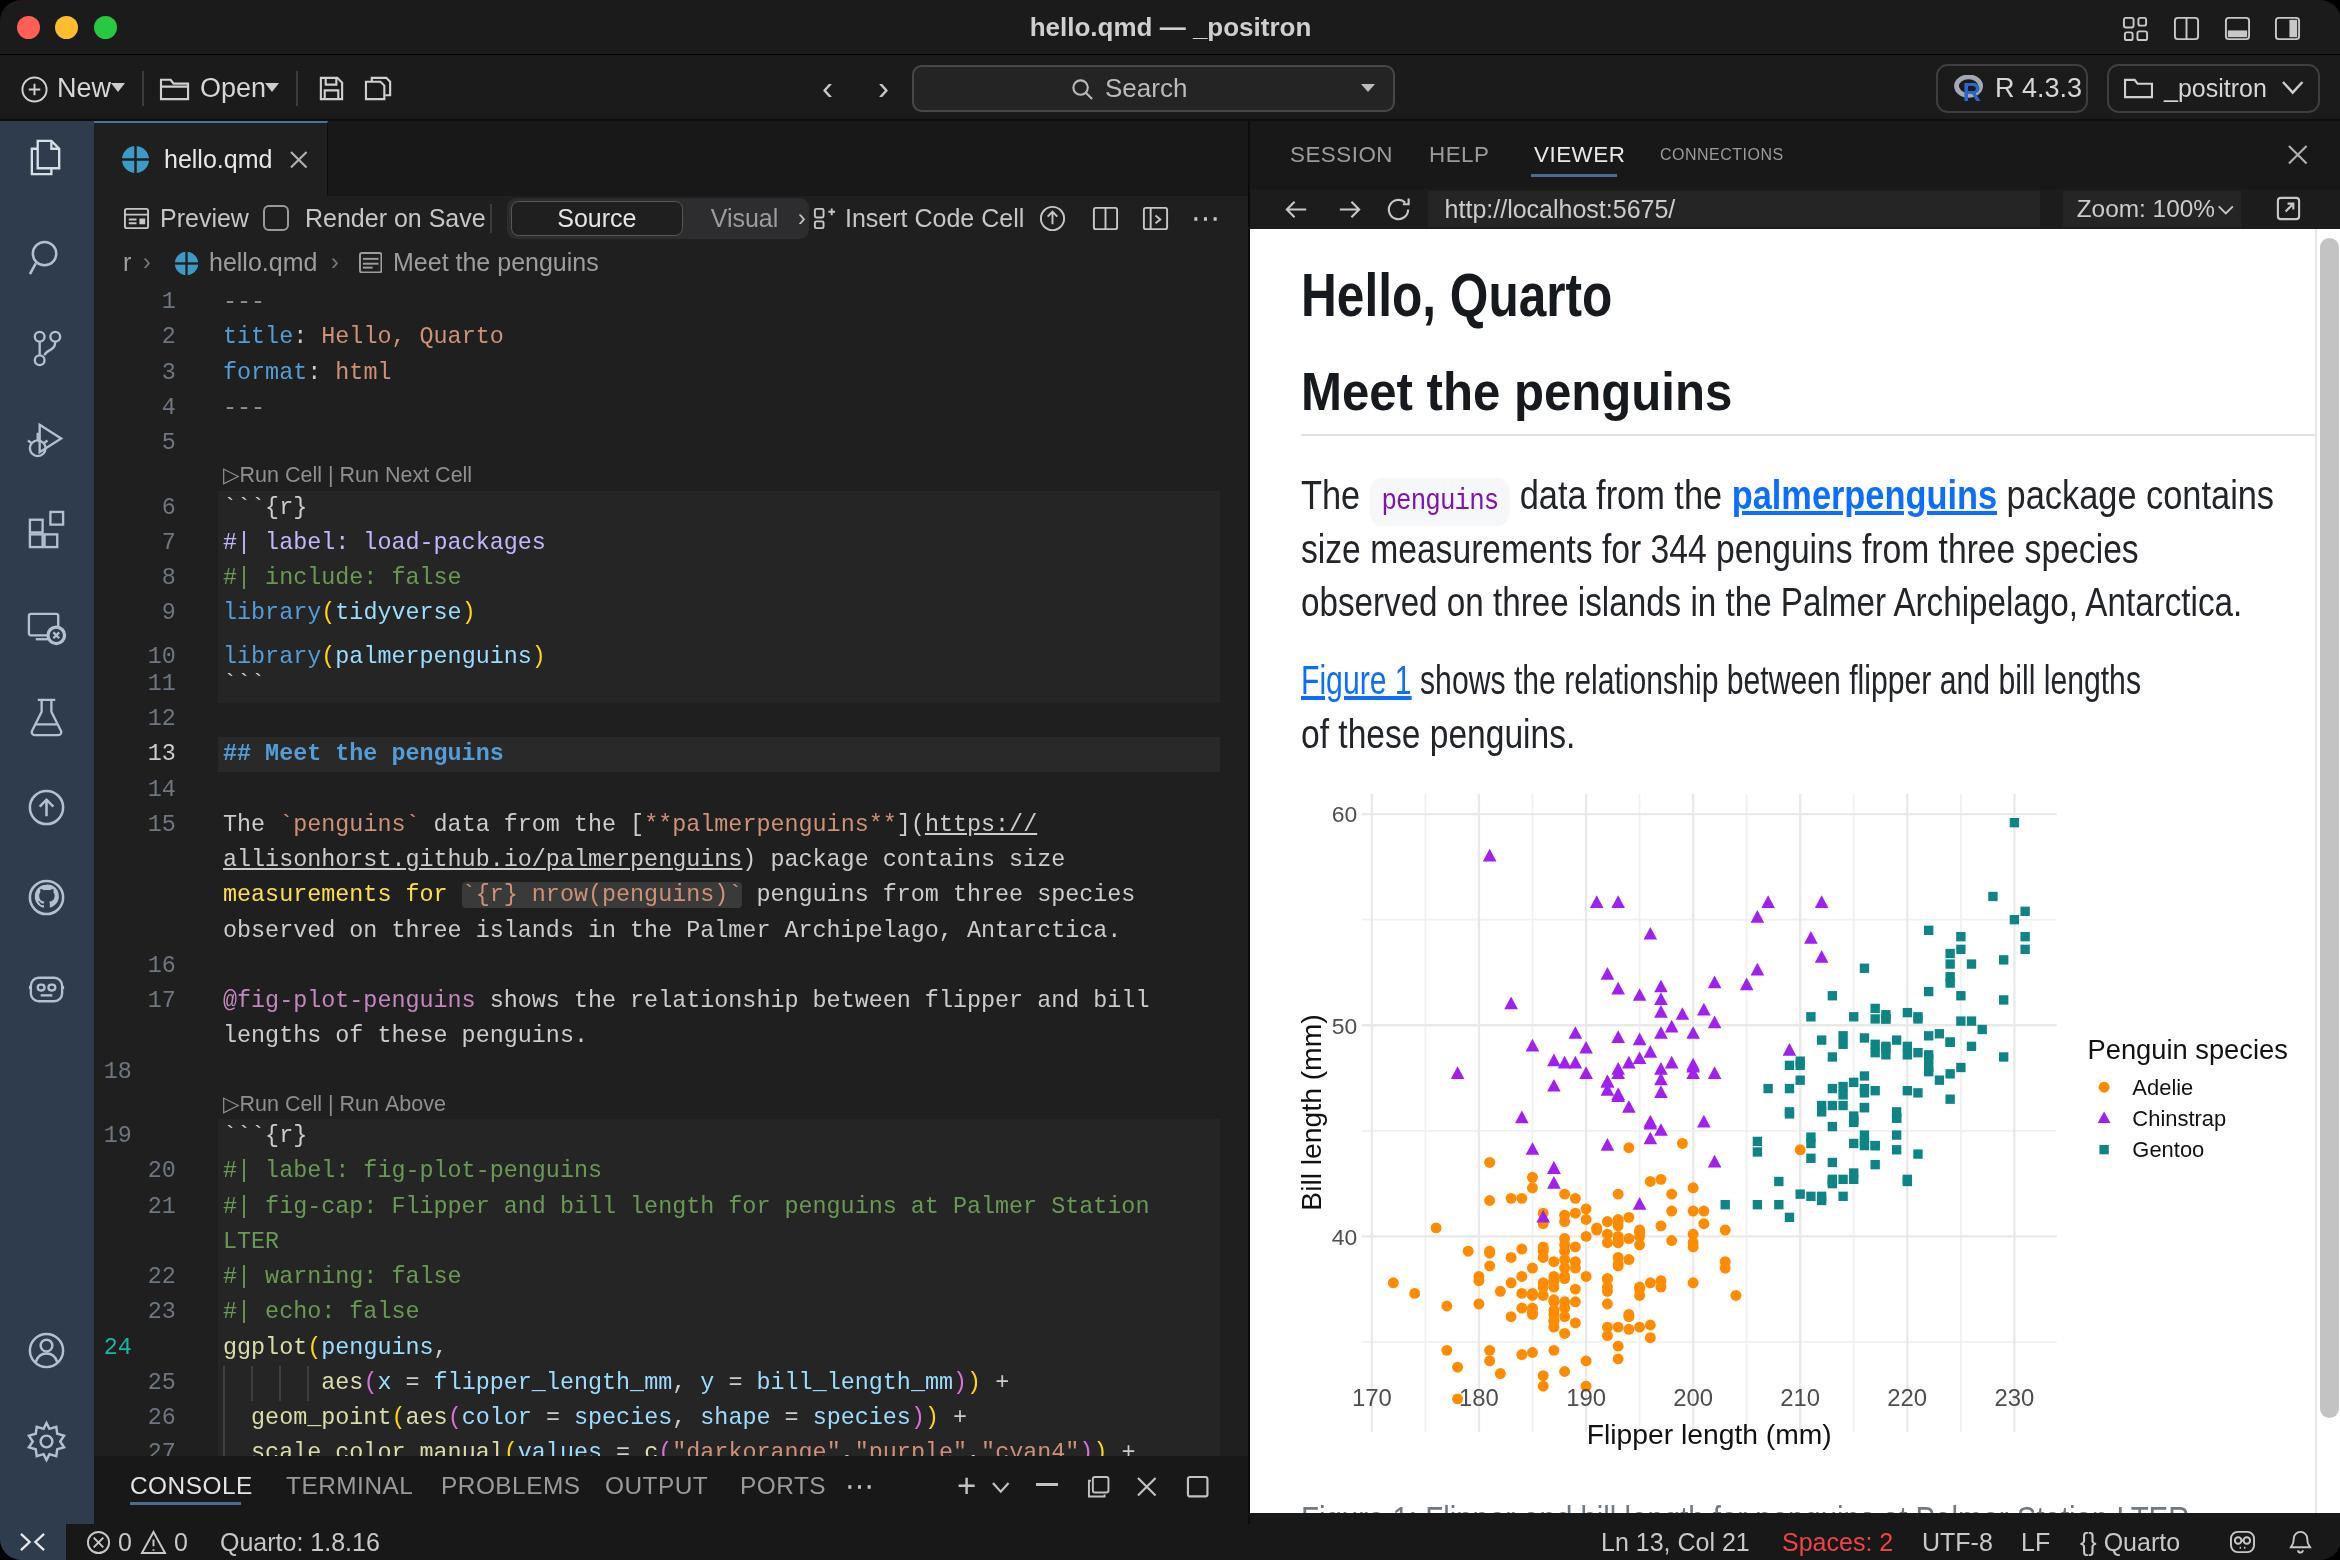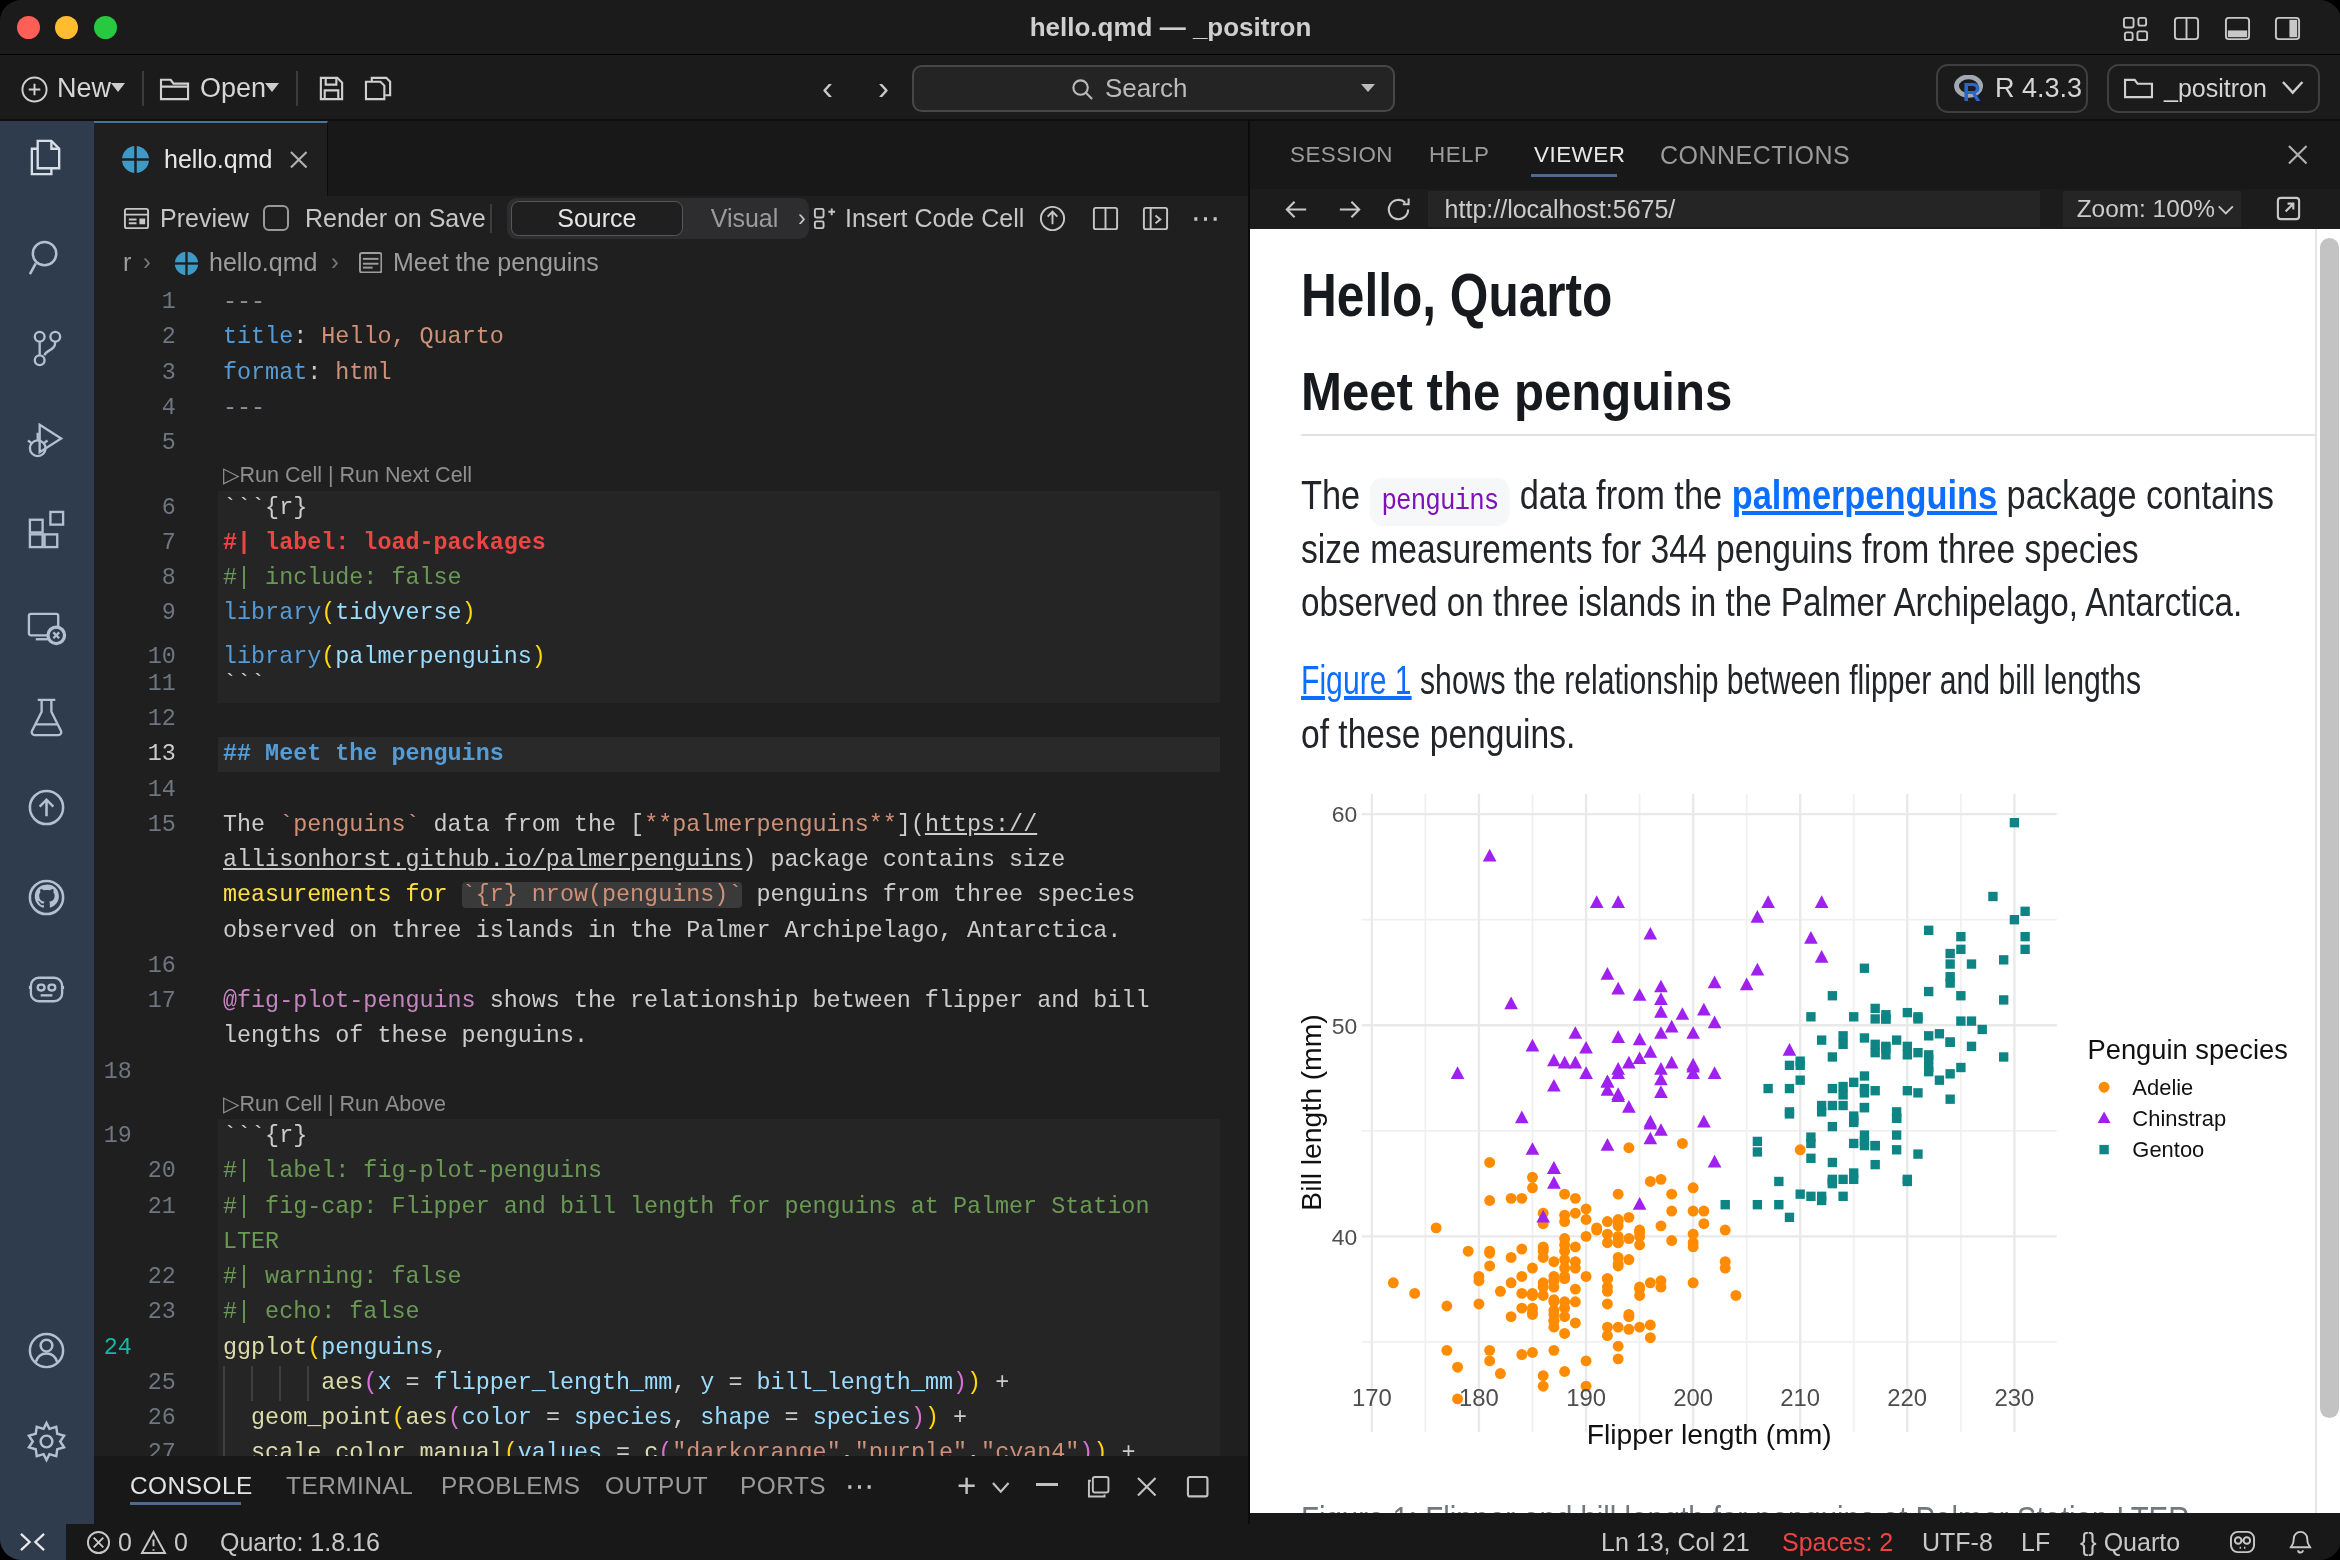--- a/index.html
+++ b/index.html
@@ -250,21 +250,21 @@
         <span style="position:absolute;left:9.8px;width:72px;text-align:right;color:#6e7681;">5</span>
         <span style="position:absolute;left:129px;white-space:pre;"></span>
       </div>
       <div style="position:absolute;left:129px;top:176px;height:29px;line-height:29px;font-family:'Liberation Sans',sans-serif;font-size:21.5px;color:#8f8f8f;">▷Run&nbsp;Cell&nbsp;|&nbsp;Run&nbsp;Next&nbsp;Cell</div>
       <div style="position:absolute;left:0;top:206px;width:1155px;height:35px;line-height:35px;">
         <span style="position:absolute;left:9.8px;width:72px;text-align:right;color:#6e7681;">6</span>
         <span style="position:absolute;left:129px;white-space:pre;"><span style="color:#cccccc;">```{r}</span></span>
       </div>
       <div style="position:absolute;left:0;top:241px;width:1155px;height:35px;line-height:35px;">
         <span style="position:absolute;left:9.8px;width:72px;text-align:right;color:#6e7681;">7</span>
-        <span style="position:absolute;left:129px;white-space:pre;"><span style="color:#ef4444;font-weight:bold;">#|&nbsp;label:&nbsp;load-packages</span></span>
+        <span style="position:absolute;left:129px;white-space:pre;"><span style="color:#c4b5fd;">#|&nbsp;label:&nbsp;load-packages</span></span>
       </div>
       <div style="position:absolute;left:0;top:276px;width:1155px;height:35px;line-height:35px;">
         <span style="position:absolute;left:9.8px;width:72px;text-align:right;color:#6e7681;">8</span>
         <span style="position:absolute;left:129px;white-space:pre;"><span style="color:#6a9955;">#|&nbsp;include:&nbsp;false</span></span>
       </div>
       <div style="position:absolute;left:0;top:311px;width:1155px;height:35px;line-height:35px;">
         <span style="position:absolute;left:9.8px;width:72px;text-align:right;color:#6e7681;">9</span>
         <span style="position:absolute;left:129px;white-space:pre;"><span style="color:#569cd6;">library</span><span style="color:#ffd70b;">(</span><span style="color:#9cdcfe;">tidyverse</span><span style="color:#ffd70b;">)</span></span>
       </div>
       <div style="position:absolute;left:0;top:347px;width:1155px;height:35px;line-height:35px;margin-top:8px;">
@@ -380,21 +380,21 @@
   <svg class="abs" style="left:1092px;top:18.5px;" width="23.4" height="23.4" viewBox="0 0 24 24" fill="none" stroke="#c2c2c2" stroke-width="2.2">
         <rect x="2" y="2" width="20" height="20" rx="2"></rect>
       </svg>
 </div>
 
 <div class="abs" style="left:1248px;top:121px;width:1092px;height:1403px;background:#181818;border-left:2px solid #0c0c0c;">
   <div class="abs" style="left:40px;top:0;height:68px;line-height:68px;color:#9b9b9b;font-size:22.4px;letter-spacing:0.5px;">SESSION</div>
   <div class="abs" style="left:179px;top:0;height:68px;line-height:68px;color:#9b9b9b;font-size:22.4px;letter-spacing:0.5px;">HELP</div>
   <div class="abs" style="left:284px;top:0;height:68px;line-height:68px;color:#e8e8e8;font-size:22.4px;letter-spacing:0.5px;">VIEWER</div>
   <div class="abs" style="left:281px;top:53px;width:86px;height:2.9px;background:#4e6b8f;"></div>
-  <div class="abs" style="left:410px;top:0;height:68px;line-height:68px;color:#9b9b9b;font-size:25px;letter-spacing:0.5px;">CONNECTIONS</div>
+  <div class="abs" style="left:410px;top:0;height:68px;line-height:68px;color:#9b9b9b;font-size:16px;letter-spacing:0.5px;">CONNECTIONS</div>
   <svg class="abs" style="left:1037px;top:23.4px;" width="21.5" height="21.5" viewBox="0 0 22 22">
         <path d="M2 2 L20 20 M20 2 L2 20" stroke="#b0b0b0" stroke-width="2.2"></path>
       </svg>
 
   <div class="abs" style="left:0;top:68px;width:1092px;height:40px;background:#1c1c1c;">
     <svg class="abs" style="left:33px;top:6.8px;" width="27" height="27" viewBox="0 0 28 28" fill="none" stroke="#c8c8c8" stroke-width="2.2">
           <path d="M24 14 h-20 M12 6 l-8 8 l8 8"></path>
         </svg>
     <svg class="abs" style="left:86px;top:6.8px;" width="27" height="27" viewBox="0 0 28 28" fill="none" stroke="#c8c8c8" stroke-width="2.2">
           <path d="M4 14 h20 M16 6 l8 8 l-8 8"></path>

